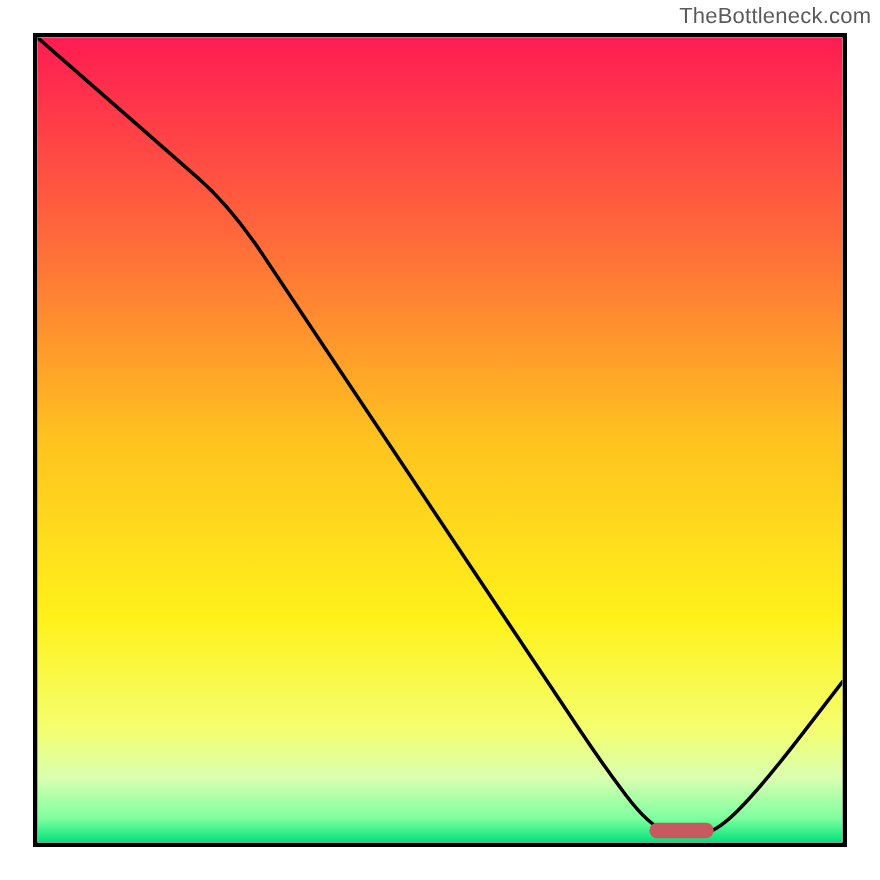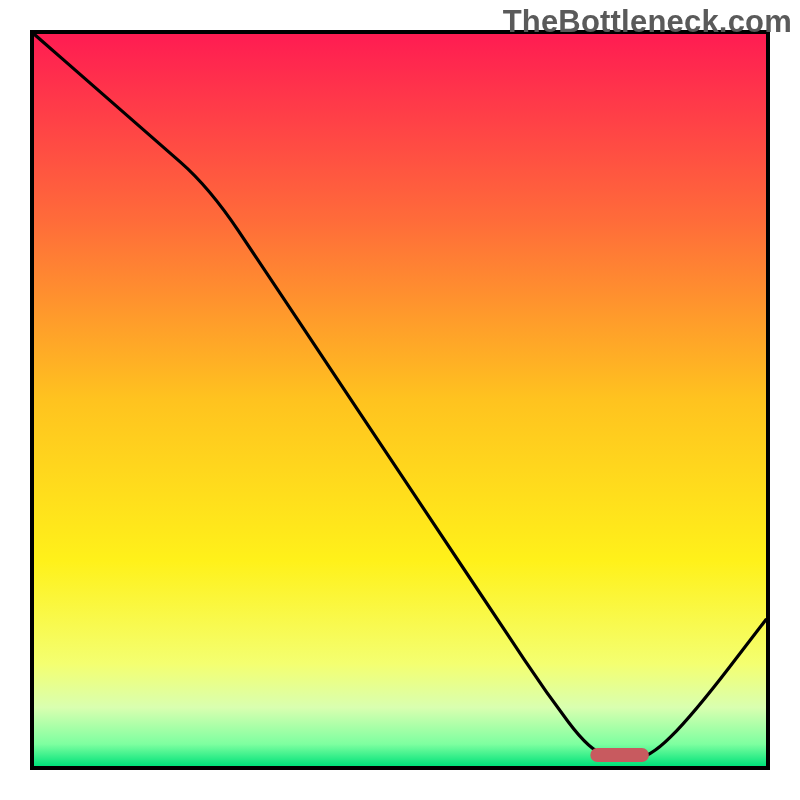--- a/index.html
+++ b/index.html
@@ -12,22 +12,22 @@
   }
   .wrap {
     position: relative;
     width: 800px;
     height: 800px;
   }
   .watermark {
     position: absolute;
     top: 4px;
     right: 8px;
-    font-size: 31px;
-    font-weight: 700;
+    font-size: 20px;
+    font-weight: 400;
     color: #5a5a5a;
     letter-spacing: 0.2px;
     z-index: 10;
   }
   .frame {
     position: absolute;
     top: 30px;
     left: 30px;
     width: 740px;
     height: 740px;

